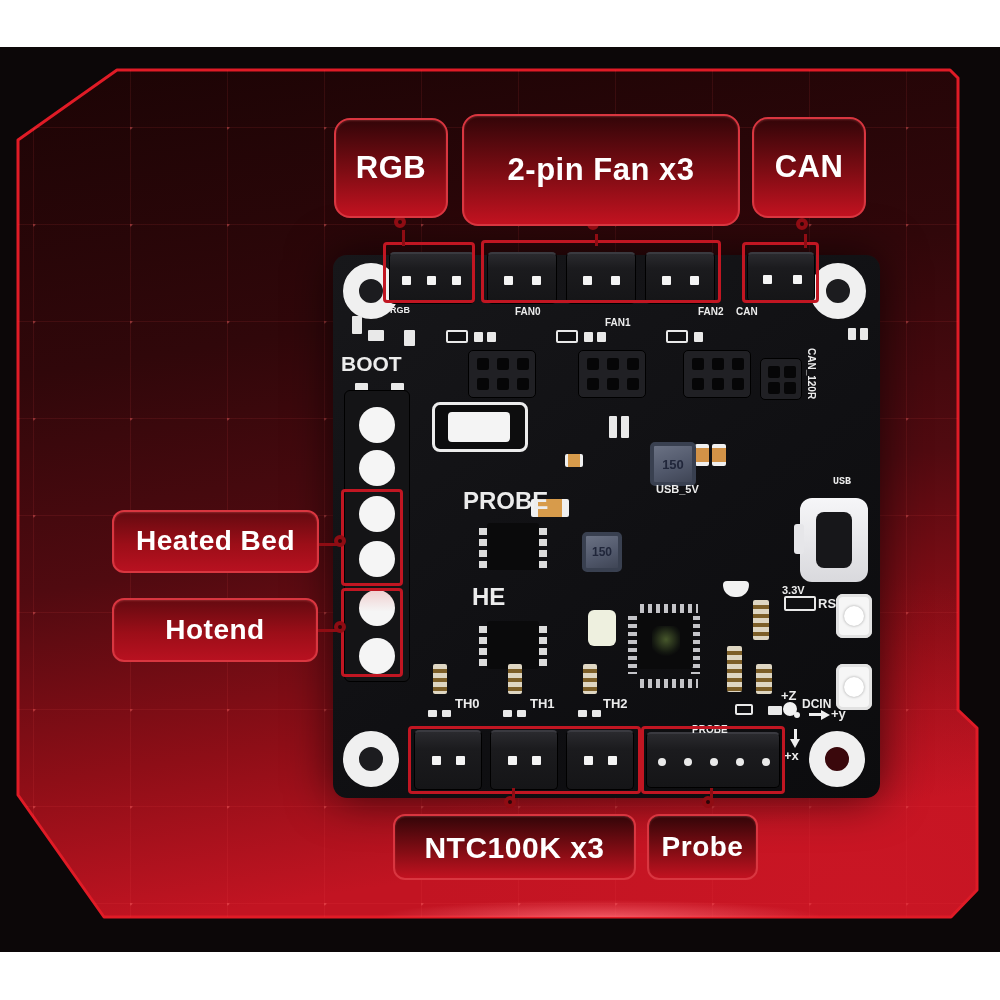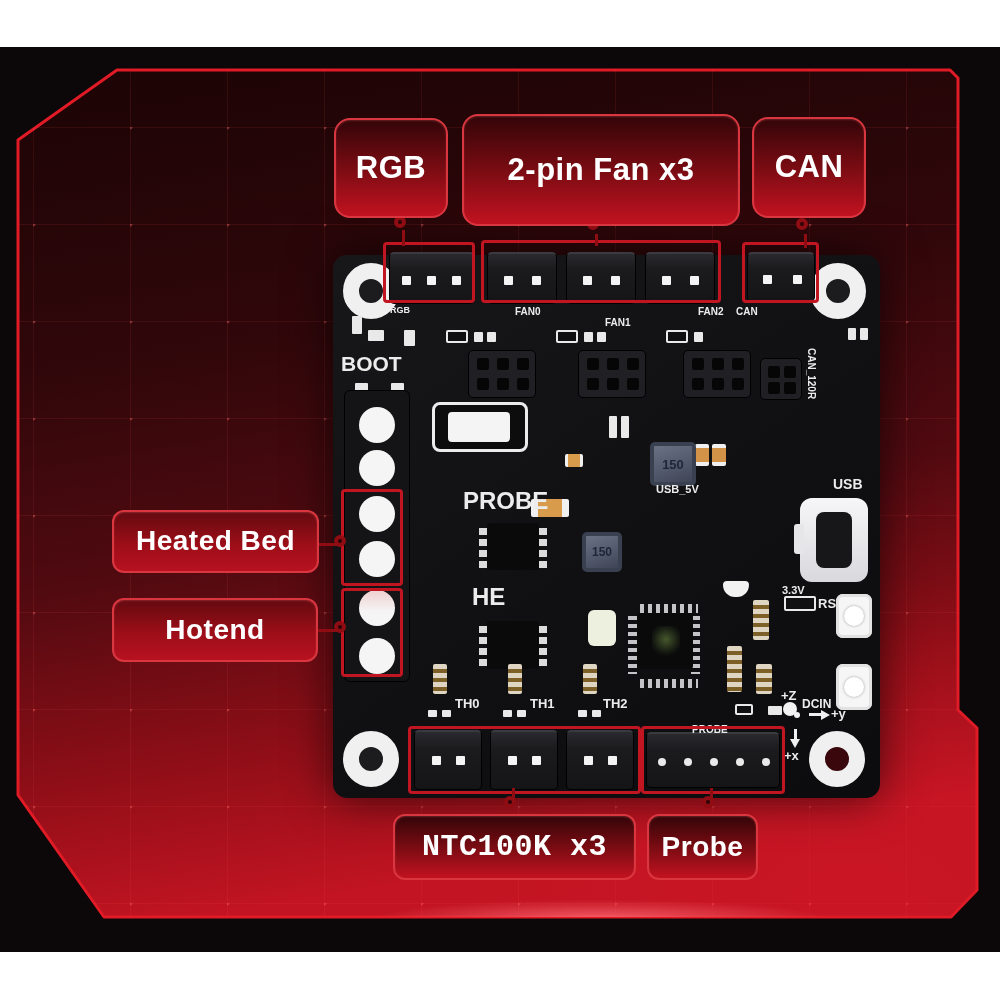--- a/index.html
+++ b/index.html
@@ -211,21 +211,21 @@
 
   <div style="left:588px;top:610px;width:28px;height:36px;background:#eef0df;border-radius:6px;z-index:6;"></div>
   <div style="left:723px;top:581px;width:26px;height:16px;background:#f2f2f2;border-radius:4px 4px 12px 12px;z-index:6;"></div>
   <div class="rarr" style="left:727px;top:646px;width:15px;height:46px;"></div>
   <div class="rarr" style="left:753px;top:600px;width:16px;height:40px;"></div>
   <div class="rarr" style="left:756px;top:664px;width:16px;height:30px;"></div>
   <div class="rarr" style="left:433px;top:664px;width:14px;height:30px;"></div>
   <div class="rarr" style="left:508px;top:664px;width:14px;height:30px;"></div>
   <div class="rarr" style="left:583px;top:664px;width:14px;height:30px;"></div>
 
-  <div class="silktxt" style="left:833px;top:476px;font-size:14px;">USB</div>
+  <div class="silktxt" style="left:833px;top:476px;font-size:10px;font-family:Liberation Mono, monospace;">USB</div>
   <div style="left:800px;top:498px;width:68px;height:84px;background:linear-gradient(180deg,#f6f6f8,#d9d9dd);border-radius:12px;z-index:6;"></div>
   <div style="left:794px;top:524px;width:10px;height:30px;background:#e6e6e9;border-radius:3px;z-index:6;"></div>
   <div style="left:816px;top:512px;width:36px;height:56px;background:#17171a;border-radius:8px;z-index:7;"></div>
 
   <div class="silktxt" style="left:782px;top:584px;font-size:11px;">3.3V</div>
   <div class="silko" style="left:784px;top:596px;width:32px;height:15px;"></div>
   <div class="silktxt" style="left:818px;top:596px;font-size:13px;">RST</div>
   <div class="btn" style="left:836px;top:594px;width:36px;height:44px;"></div>
   <div class="silktxt" style="left:802px;top:697px;font-size:12px;">DCIN</div>
   <div class="btn" style="left:836px;top:664px;width:36px;height:46px;"></div>
@@ -301,19 +301,19 @@
   <div class="callout" style="left:752px;top:117px;width:114px;height:101px;">
     <div class="t1">CAN</div>
   </div>
   <div class="callout side" style="left:112px;top:510px;width:207px;height:63px;">
     <div class="t1" style="font-size:28px;">Heated Bed</div>
   </div>
   <div class="callout side" style="left:112px;top:598px;width:206px;height:64px;">
     <div class="t1" style="font-size:28px;">Hotend</div>
   </div>
   <div class="callout" style="left:393px;top:814px;width:243px;height:66px;border-radius:12px;">
-    <div class="t1" style="font-size:30px;font-family:Liberation Mono, monospace;">NTC100K x3</div>
+    <div class="t1" style="font-size:30px;">NTC100K x3</div>
   </div>
   <div class="callout" style="left:647px;top:814px;width:111px;height:66px;border-radius:12px;">
     <div class="t1" style="font-size:28px;">Probe</div>
   </div>
 
 </div>
 
 </body></html>

